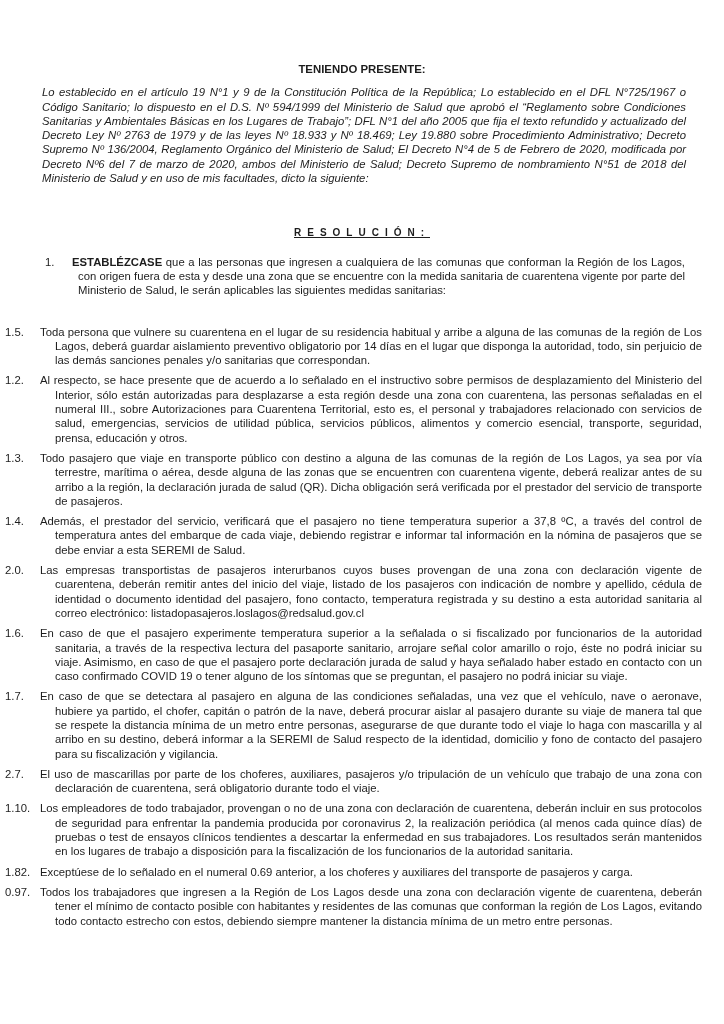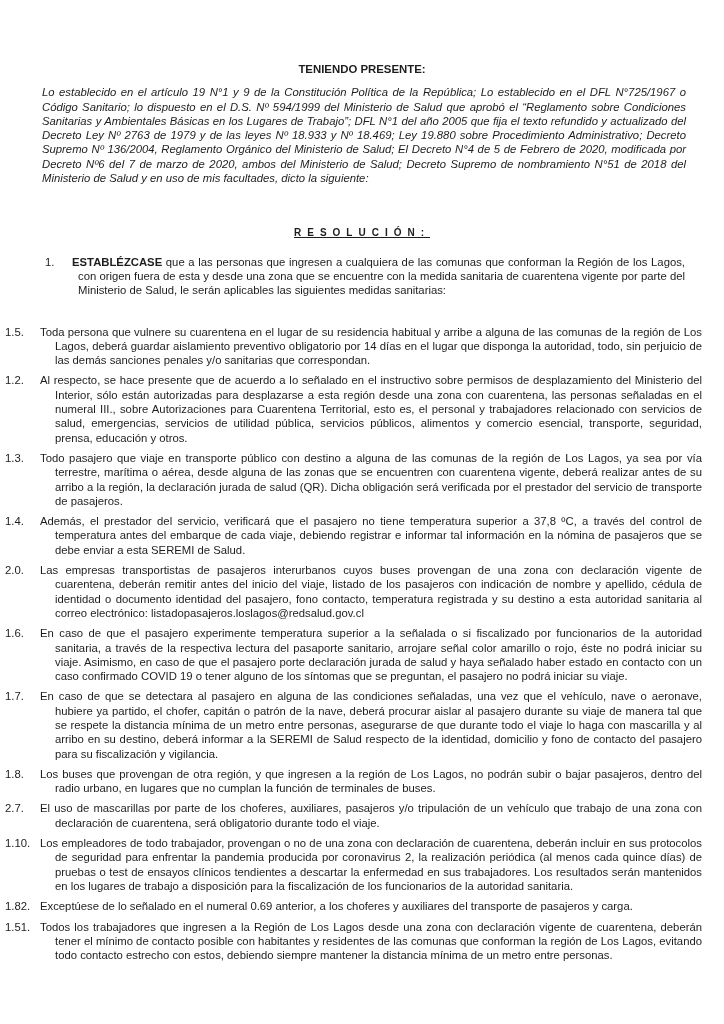--- a/index.html
+++ b/index.html
@@ -117,39 +117,35 @@
   <div class="item">
     <span class="num">1.6.</span>
     <span class="text">En caso de que el pasajero experimente temperatura superior a la señalada o si fiscalizado por funcionarios de la autoridad sanitaria, a través de la respectiva lectura del pasaporte sanitario, arrojare señal color amarillo o rojo, éste no podrá iniciar su viaje. Asimismo, en caso de que el pasajero porte declaración jurada de salud y haya señalado haber estado en contacto con un caso confirmado COVID 19 o tener alguno de los síntomas que se preguntan, el pasajero no podrá iniciar su viaje.</span>
   </div>
 
   <div class="item">
     <span class="num">1.7.</span>
     <span class="text">En caso de que se detectara al pasajero en alguna de las condiciones señaladas, una vez que el vehículo, nave o aeronave, hubiere ya partido, el chofer, capitán o patrón de la nave, deberá procurar aislar al pasajero durante su viaje de manera tal que se respete la distancia mínima de un metro entre personas, asegurarse de que durante todo el viaje lo haga con mascarilla y al arribo en su destino, deberá informar a la SEREMI de Salud respecto de la identidad, domicilio y fono de contacto del pasajero para su fiscalización y vigilancia.</span>
   </div>
 
-  <div class="item">
-    <span class="num">1.8.</span>
-    <span class="text">Los buses que provengan de otra región, y que ingresen a la región de Los Lagos, no podrán subir o bajar pasajeros, dentro del radio urbano, en lugares que no cumplan la función de terminales de buses.</span>
-  </div>
 
   <div class="item">
     <span class="num">2.7.</span>
     <span class="text">El uso de mascarillas por parte de los choferes, auxiliares, pasajeros y/o tripulación de un vehículo que trabajo de una zona con declaración de cuarentena, será obligatorio durante todo el viaje.</span>
   </div>
 
   <div class="item">
     <span class="num">1.10.</span>
     <span class="text">Los empleadores de todo trabajador, provengan o no de una zona con declaración de cuarentena, deberán incluir en sus protocolos de seguridad para enfrentar la pandemia producida por coronavirus 2, la realización periódica (al menos cada quince días) de pruebas o test de ensayos clínicos tendientes a descartar la enfermedad en sus trabajadores. Los resultados serán mantenidos en los lugares de trabajo a disposición para la fiscalización de los funcionarios de la autoridad sanitaria.</span>
   </div>
 
   <div class="item">
     <span class="num">1.82.</span>
     <span class="text">Exceptúese de lo señalado en el numeral 0.69 anterior, a los choferes y auxiliares del transporte de pasajeros y carga.</span>
   </div>
 
   <div class="item">
-    <span class="num">1.51.</span>
+    <span class="num">0.97.</span>
     <span class="text">Todos los trabajadores que ingresen a la Región de Los Lagos desde una zona con declaración vigente de cuarentena, deberán tener el mínimo de contacto posible con habitantes y residentes de las comunas que conforman la región de Los Lagos, evitando todo contacto estrecho con estos, debiendo siempre mantener la distancia mínima de un metro entre personas.</span>
   </div>
 </div>
 
 </div>
 
 </body></html>

